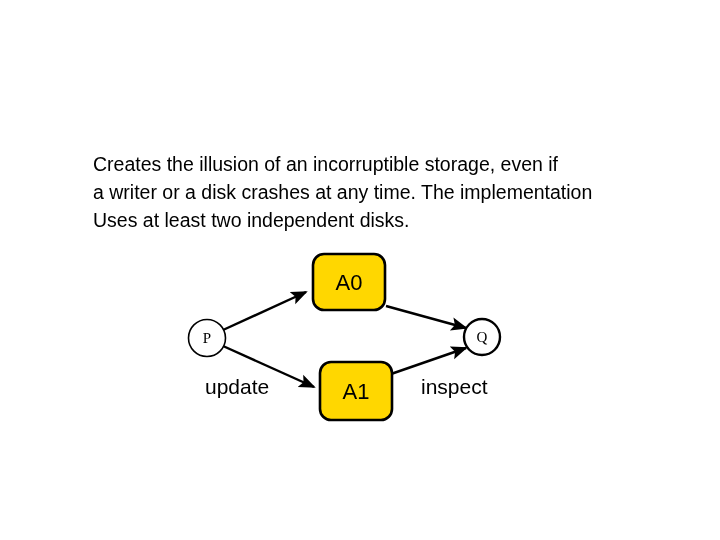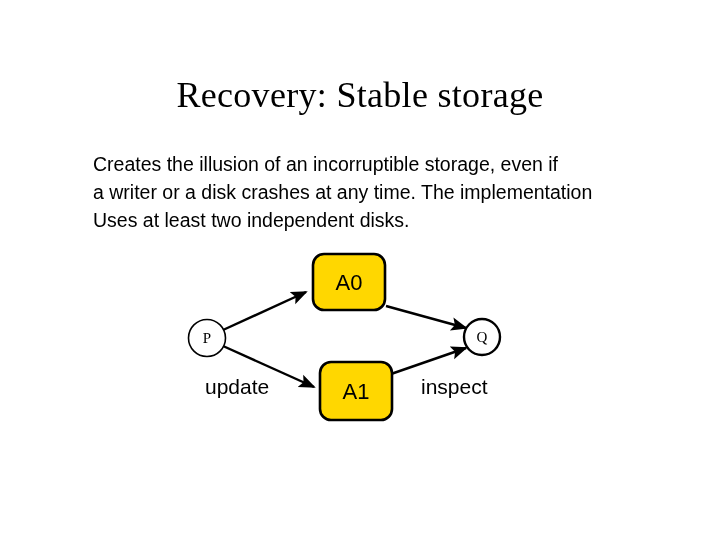--- a/index.html
+++ b/index.html
@@ -91,21 +91,20 @@
     font-family: "Liberation Sans", sans-serif;
     font-size: 21px;
     fill: #000000;
   }
 </style>
 </head>
 <body>
 
 <div id="slide">
 
-  <div id="slide-title">Recovery: Stable storage</div>
 
   <div id="slide-body">
     <span class="bodyline">Creates the illusion of an incorruptible storage, even if</span>
     <span class="bodyline">a writer or a disk crashes at any time. The implementation</span>
     <span class="bodyline">Uses at least two independent disks.</span>
   </div>
 
   <div id="diagram">
     <svg id="diagram-svg" viewBox="0 0 345 185" width="345" height="185">
 

